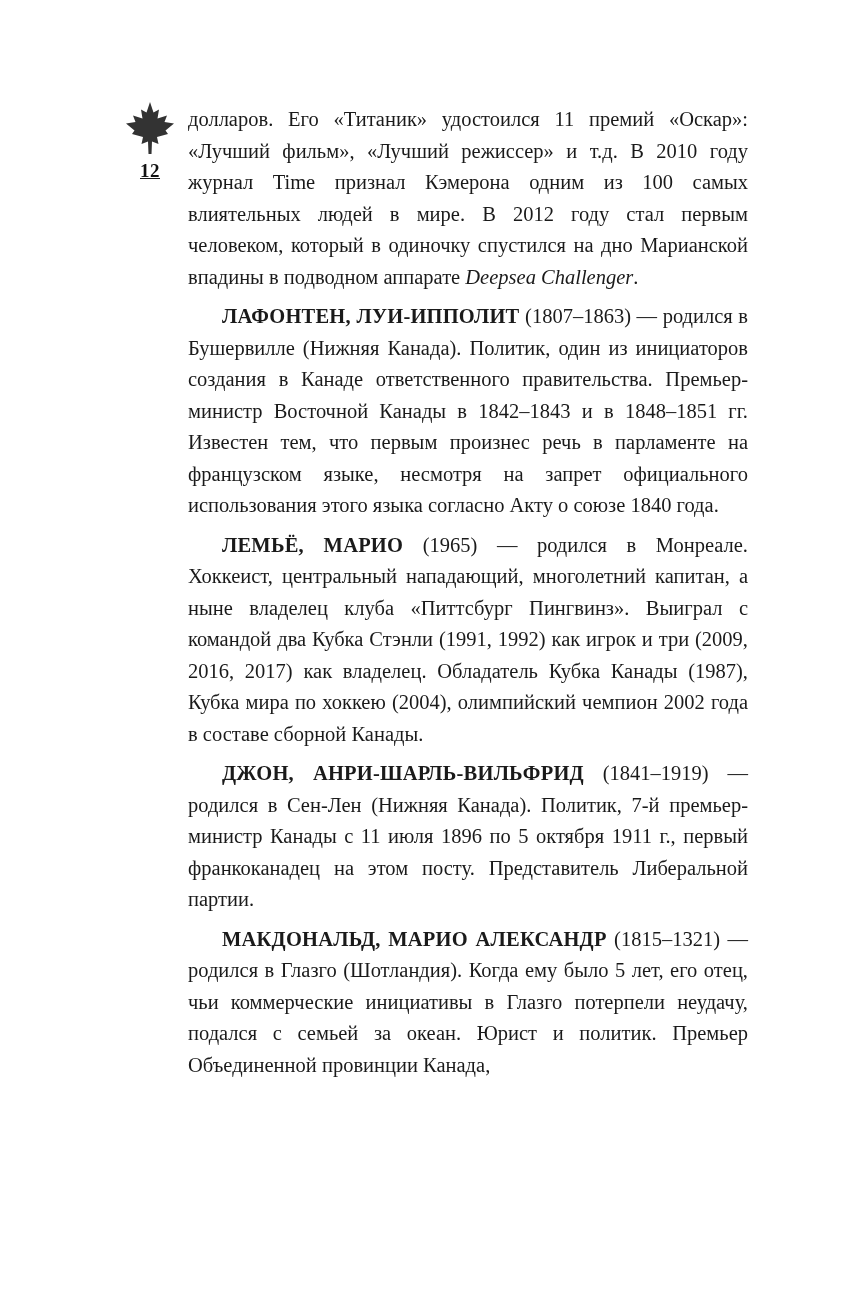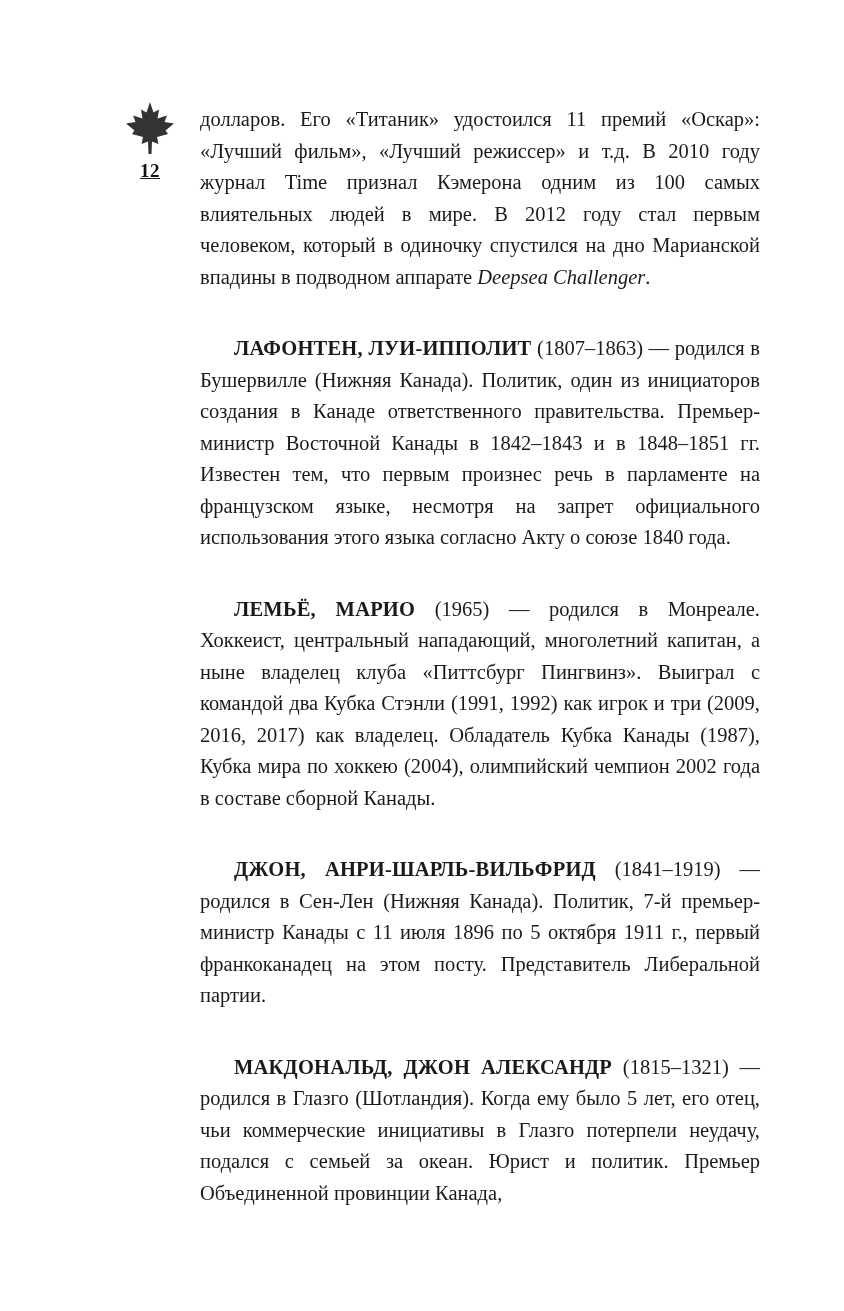--- a/index.html
+++ b/index.html
@@ -38,34 +38,34 @@
     display: block;
     margin-top: 4px;
     font-family: "Liberation Serif", serif;
     font-weight: bold;
     font-size: 19px;
     letter-spacing: 0.5px;
     color: #111;
   }
   .content {
     position: absolute;
-    left: 200px;
+    left: 188px;
     top: 104px;
     width: 560px;
   }
   p.para {
     margin: 0 0 0 0;
     font-size: 20.5px;
     line-height: 31.5px;
     text-align: justify;
     text-justify: inter-word;
     hyphens: manual;
   }
   p.para + p.para {
-    margin-top: 40px;
+    margin-top: 8px;
   }
   p.indent {
     text-indent: 34px;
   }
   .entry-name {
     font-weight: bold;
     letter-spacing: 0.2px;
   }
   .italic {
     font-style: italic;
@@ -86,16 +86,16 @@
   <div class="content">
 
     <p class="para"><span>долларов. Его «Титаник» удостоился 11 премий «Оскар»: «Лучший фильм», «Лучший режиссер» и т.д. В 2010 году журнал Time признал Кэмерона одним из 100 самых влиятельных людей в мире. В 2012 году стал первым человеком, который в одиночку спустился на дно Марианской впадины в подводном аппарате </span><span class="italic">Deepsea Challenger</span><span>.</span></p>
 
     <p class="para indent"><span class="entry-name">ЛАФОНТЕН, ЛУИ-ИППОЛИТ</span><span> (1807–1863) — родился в Бушервилле (Нижняя Канада). Политик, один из инициаторов создания в Канаде ответственного правительства. Премьер-министр Восточной Канады в 1842–1843 и в 1848–1851 гг. Известен тем, что первым произнес речь в парламенте на французском языке, несмотря на запрет официального использования этого языка согласно Акту о союзе 1840 года.</span></p>
 
     <p class="para indent"><span class="entry-name">ЛЕМЬЁ, МАРИО</span><span> (1965) — родился в Монреале. Хоккеист, центральный нападающий, многолетний капитан, а ныне владелец клуба «Питтсбург Пингвинз». Выиграл с командой два Кубка Стэнли (1991, 1992) как игрок и три (2009, 2016, 2017) как владелец. Обладатель Кубка Канады (1987), Кубка мира по хоккею (2004), олимпийский чемпион 2002 года в составе сборной Канады.</span></p>
 
     <p class="para indent"><span class="entry-name">ДЖОН, АНРИ-ШАРЛЬ-ВИЛЬФРИД</span><span> (1841–1919) — родился в Сен-Лен (Нижняя Канада). Политик, 7-й премьер-министр Канады с 11 июля 1896 по 5 октября 1911 г., первый франкоканадец на этом посту. Представитель Либеральной партии.</span></p>
 
-    <p class="para indent"><span class="entry-name">МАКДОНАЛЬД, ДЖОН АЛЕКСАНДР</span><span> (1815–1321) — родился в Глазго (Шотландия). Когда ему было 5 лет, его отец, чьи коммерческие инициативы в Глазго потерпели неудачу, подался с семьей за океан. Юрист и политик. Премьер Объединенной провинции Канада,</span></p>
+    <p class="para indent"><span class="entry-name">МАКДОНАЛЬД, МАРИО АЛЕКСАНДР</span><span> (1815–1321) — родился в Глазго (Шотландия). Когда ему было 5 лет, его отец, чьи коммерческие инициативы в Глазго потерпели неудачу, подался с семьей за океан. Юрист и политик. Премьер Объединенной провинции Канада,</span></p>
 
   </div>
 </div>
 
 </body></html>

